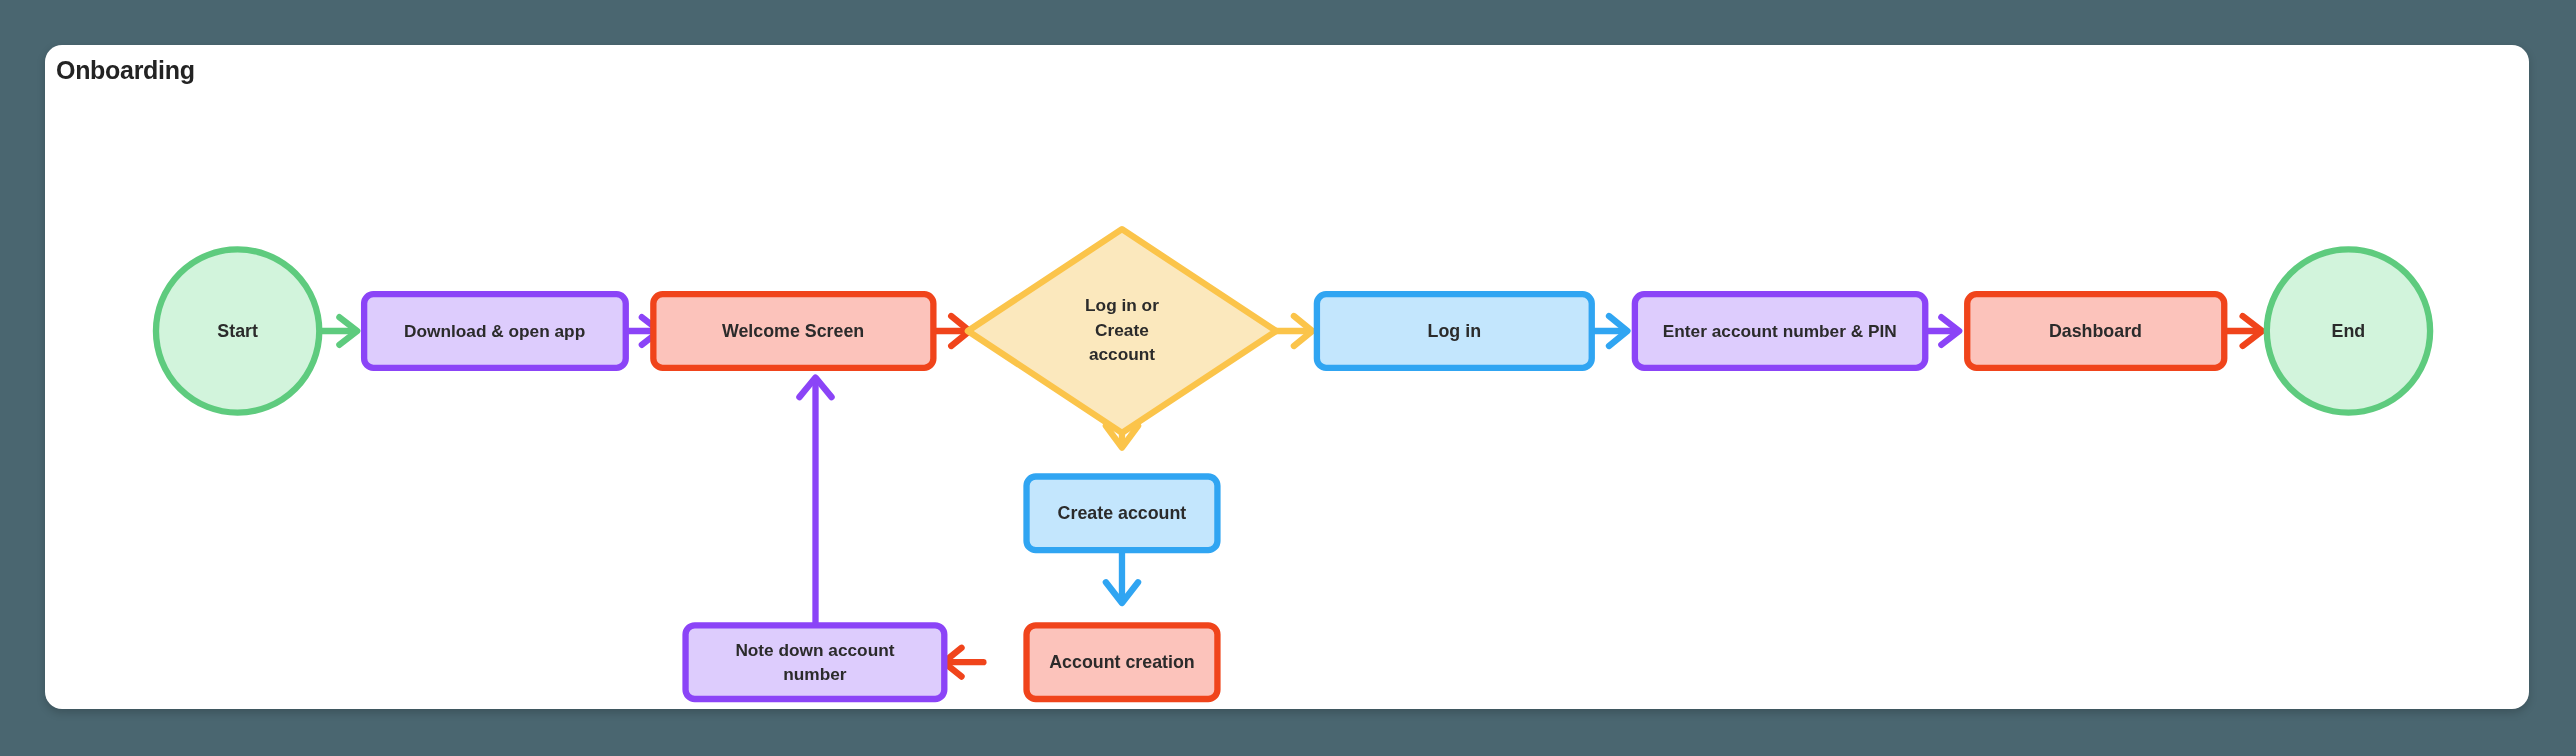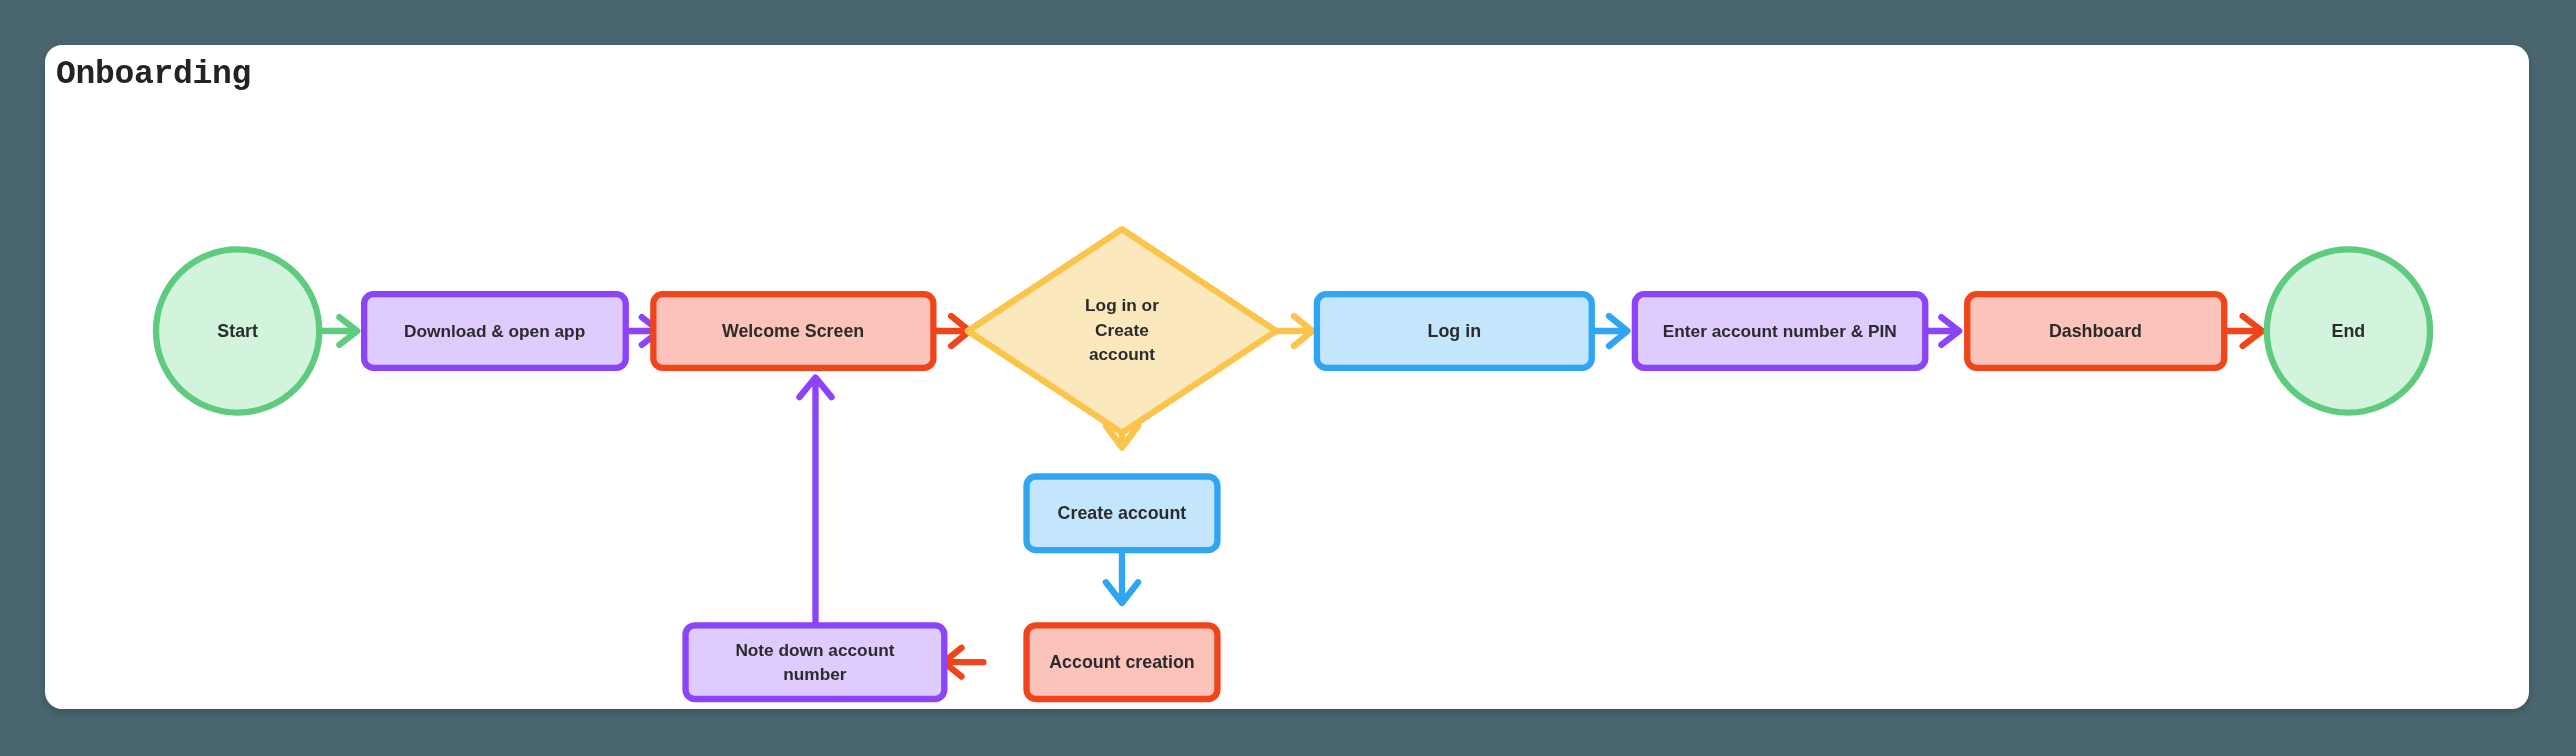--- a/index.html
+++ b/index.html
@@ -27,26 +27,25 @@
     height: 664px;
     background: #ffffff;
     border-radius: 17px;
     box-shadow: 0 3.5px 8px rgba(0,0,0,0.18);
     overflow: hidden;
   }
   #page-title {
     position: absolute;
     left: 56px;
     top: 56px;
-    font-size: 33px;
+    font-size: 25px;
     font-weight: bold;
     color: #232323;
     letter-spacing: -0.3px;
     white-space: nowrap;
-    font-family: Liberation Mono, monospace;
   }
   #diagram {
     position: absolute;
     left: 0;
     top: 0;
     width: 2484px;
     height: 664px;
   }
   .node-label {
     font-weight: bold;

